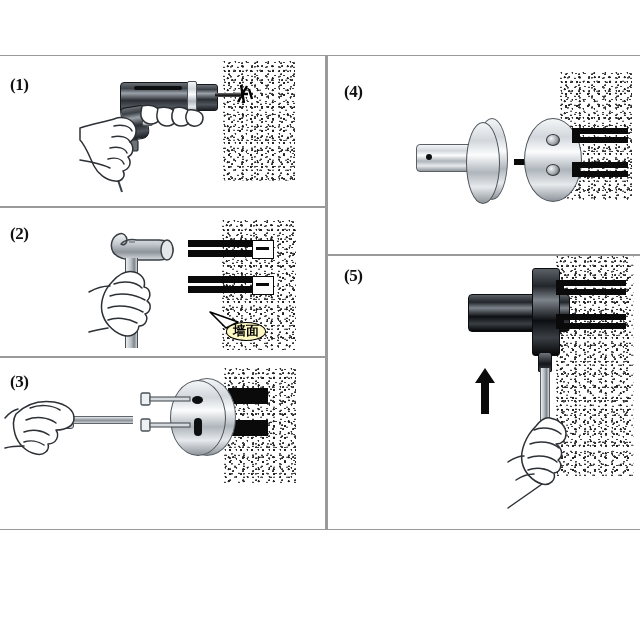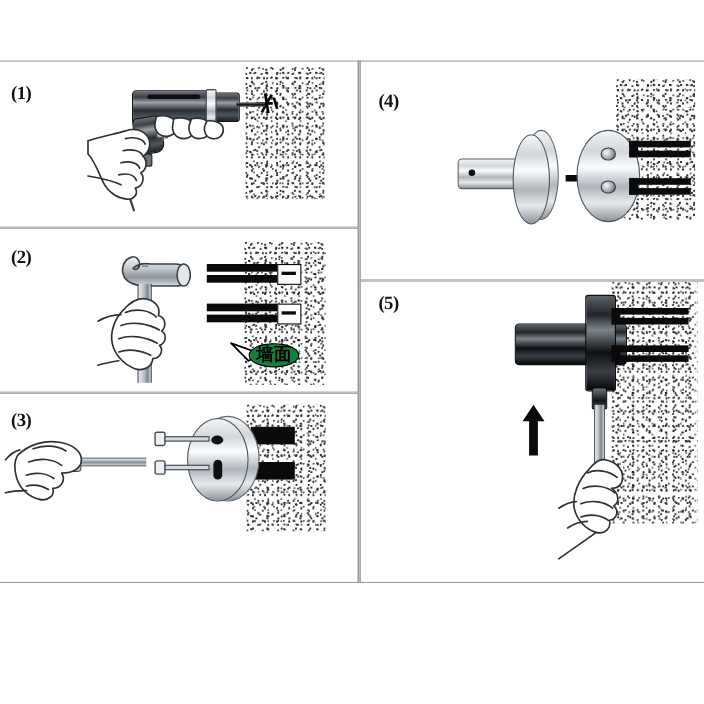--- a/index.html
+++ b/index.html
@@ -50,23 +50,23 @@
   .anchor .bar{position:absolute;left:0;background:#0a0a0a;}
   .anchor .box{position:absolute;background:#fff;border:1.6px solid #0a0a0a;}
 
   .hand{position:absolute;}
   .hand svg{display:block;overflow:visible;}
 
   .arrow-r{position:absolute;}
   .arrow-u{position:absolute;}
 
   .callout{position:absolute;}
-  .callout .bubble{position:absolute;left:18px;top:6px;border:1.8px solid #000;
-    border-radius:50%;background:#15803d;padding:1px 6px 2px 6px;
-    font-family:"DejaVu Sans",sans-serif;font-weight:bold;font-size:16px;
+  .callout .bubble{position:absolute;left:18px;top:16px;border:1.8px solid #000;
+    border-radius:50%;background:#fef9c3;padding:1px 6px 2px 6px;
+    font-family:"DejaVu Sans",sans-serif;font-weight:bold;font-size:13px;
     color:#000;letter-spacing:0px;line-height:1.05;white-space:nowrap;}
 </style>
 </head>
 <body>
 
 <div id="sheet">
 
   <div class="panel bd-t bd-b bd-r" id="p1">
     <div class="step-label" style="left:10px;top:19px;">(1)</div>
 

